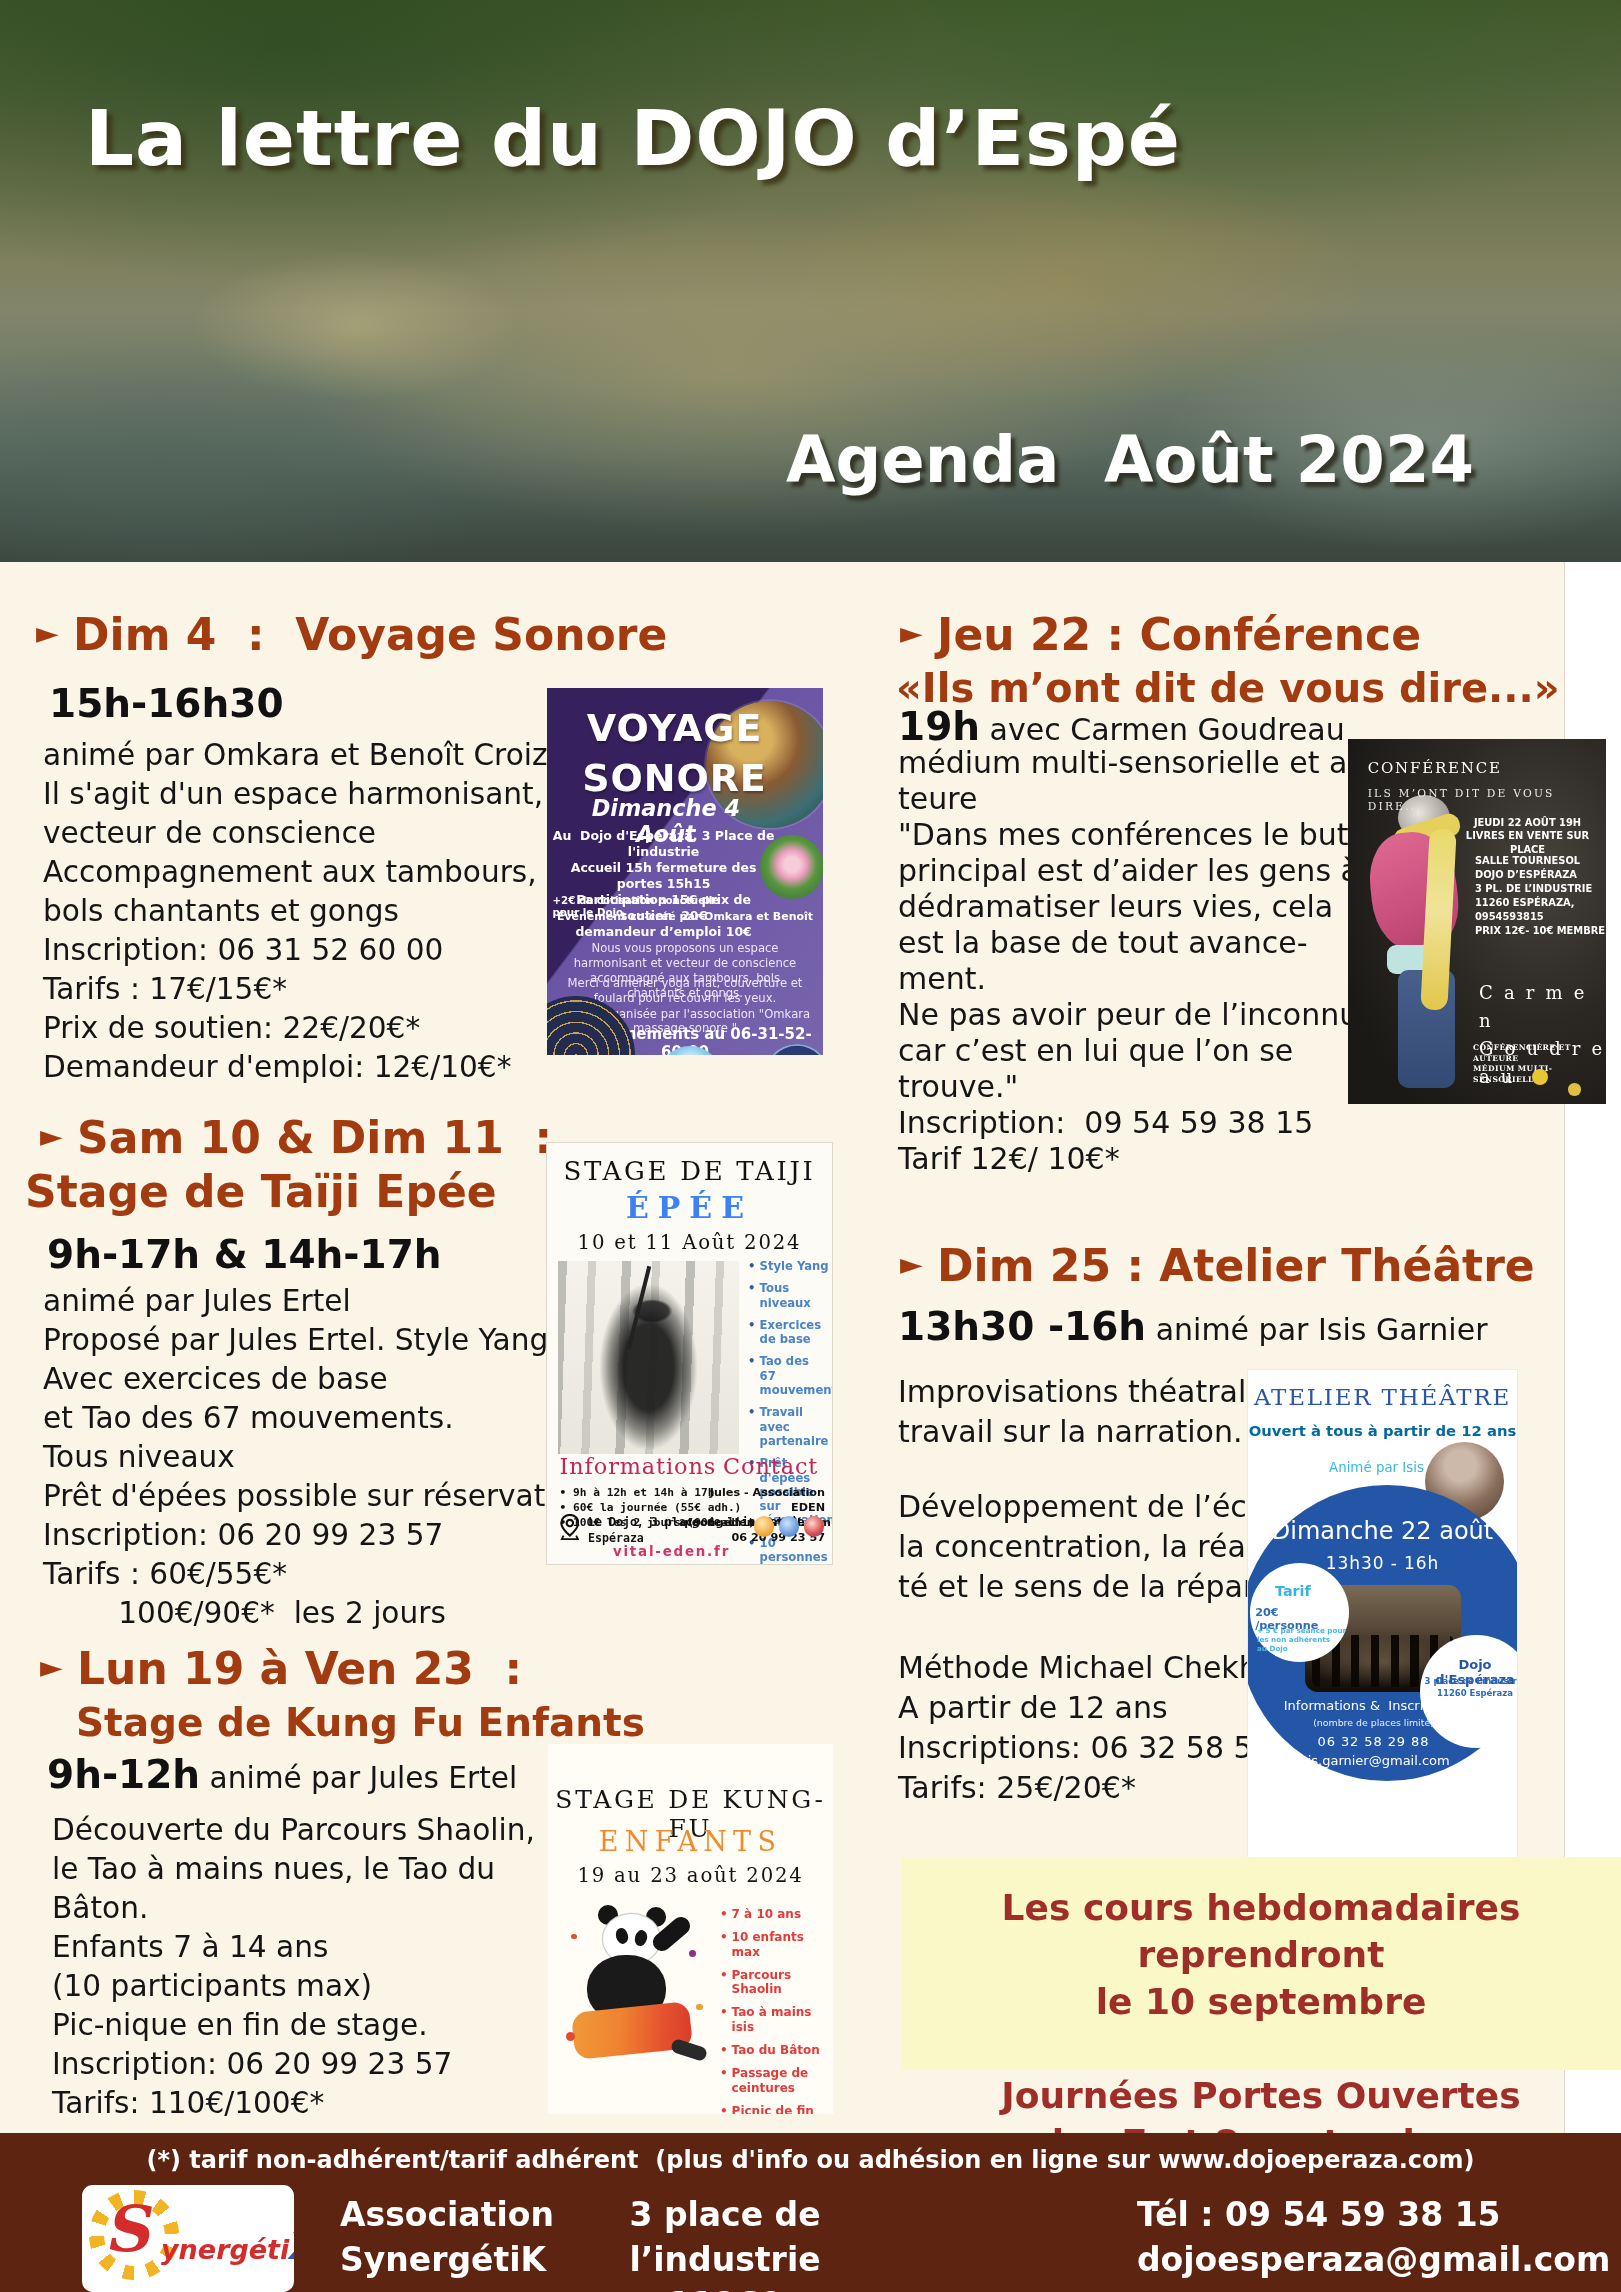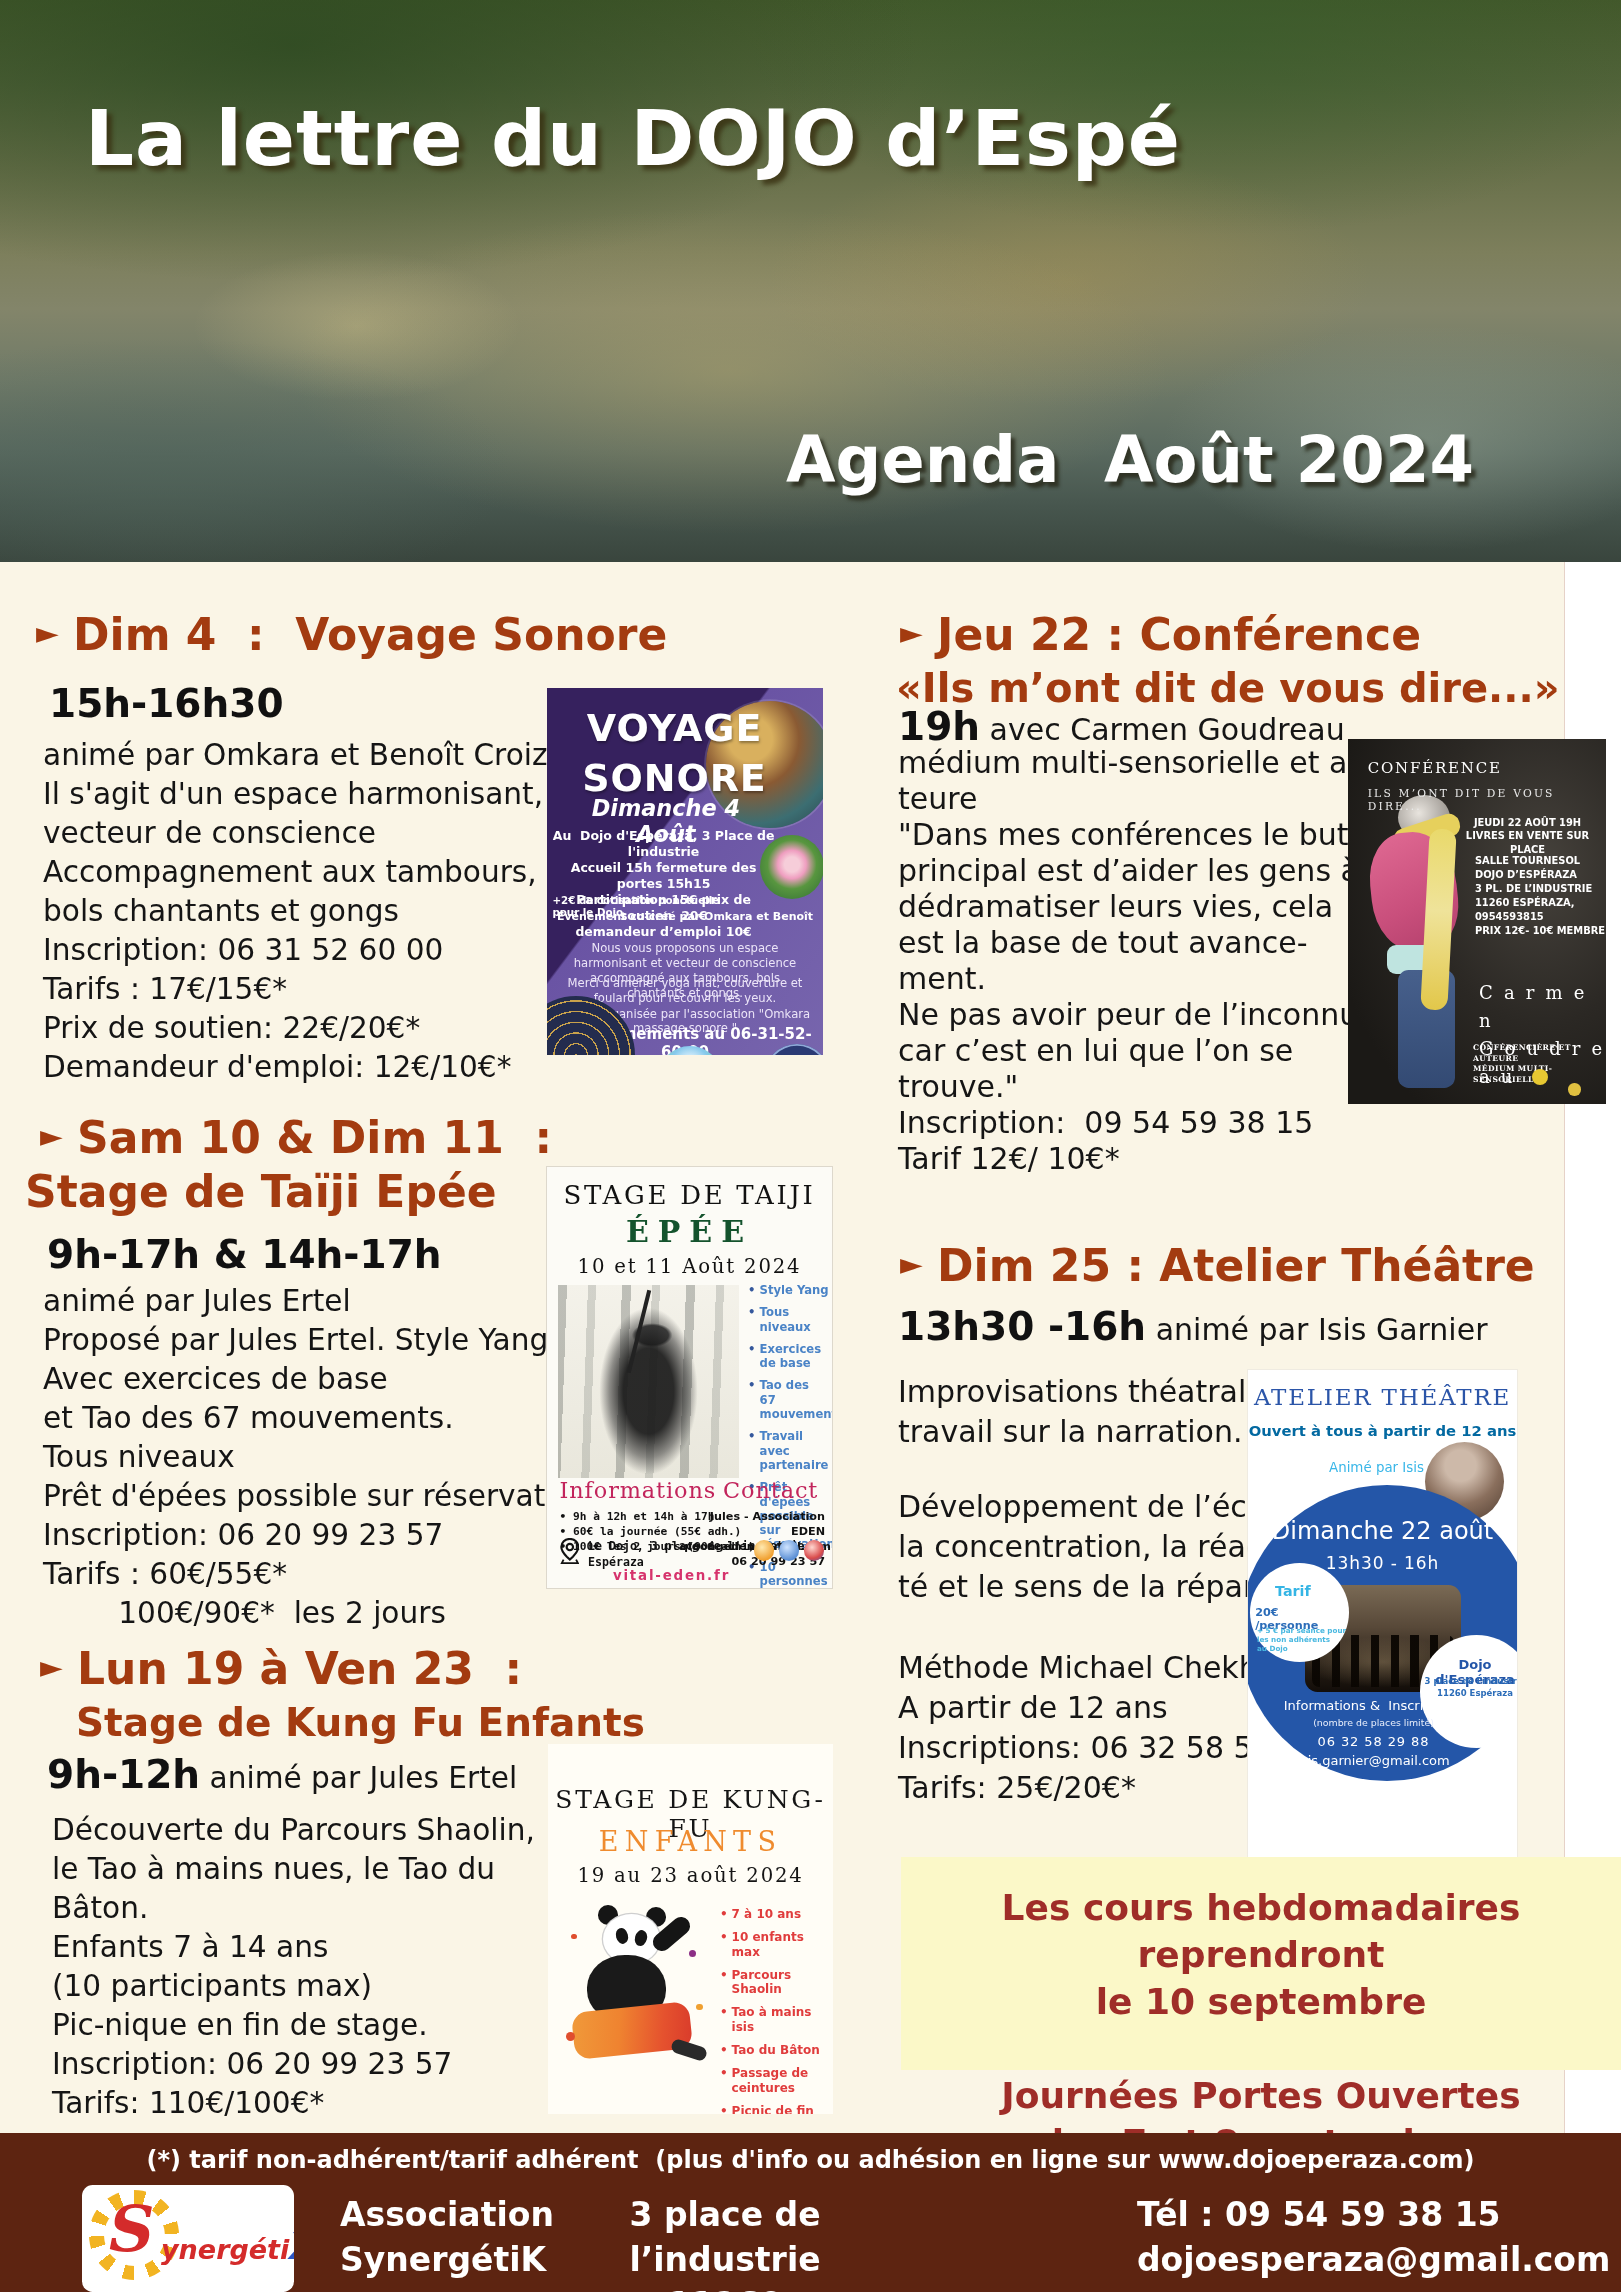--- a/index.html
+++ b/index.html
@@ -72,23 +72,23 @@
     background:repeating-radial-gradient(circle at 50% 50%,#c9a24b 0 1.3px,#232c4e 1.3px 10.7px);}
   #pvAngel{left:111px;top:358px;width:64px;height:64px;border-radius:50%;
     background:radial-gradient(circle at 50% 30%,#eaf6ff 0 10%,#86c9ec 35%,#7cd3a9 60%,#6b5bd0 85%,#4a3ba0 100%);}
   #pvFlower{left:217px;top:356px;width:66px;height:66px;border-radius:50%;background:#2a3a74;
     box-shadow:inset 0 0 0 1.8px #8fa8d8;}
   #pvFlower::after{content:"";position:absolute;left:23px;top:16px;width:19.7px;height:34px;background:#5fe0e6;
     clip-path:polygon(50% 0,100% 50%,50% 100%,0 50%);}
 
   
   #pTaiji{left:546px;top:1142px;width:285px;height:421px;background:#fcfbf6;border:0.9px solid #ddd8cc;
-    color:#111;z-index:2;overflow:hidden;margin-top:24px;}
+    color:#111;z-index:2;overflow:hidden;}
   #ptT{left:0;right:0;top:12.5px;text-align:center;font-size:26px;letter-spacing:2.7px;}
-  #ptE{left:0;right:0;top:47px;text-align:center;font-size:30px;font-weight:bold;letter-spacing:9px;color:#14532d;}
+  #ptE{left:0;right:0;top:47px;text-align:center;font-size:30px;font-weight:bold;letter-spacing:9px;color:#3b82f6;}
   #ptD{left:0;right:0;top:88px;text-align:center;font-size:19.7px;letter-spacing:1.8px;}
   #ptInk{left:10.7px;top:118px;width:181px;height:193px;
     background:
       radial-gradient(63px 107px at 50% 55%,rgba(25,25,25,.92) 0 40%,rgba(60,60,60,.55) 62%,transparent 78%),
       radial-gradient(27px 16px at 52% 26%,rgba(30,30,30,.9) 0 60%,transparent 75%),
       repeating-linear-gradient(92deg,rgba(90,95,90,.35) 0 9px,rgba(255,255,255,0) 9px 30px,rgba(120,125,118,.28) 30px 38px,rgba(255,255,255,0) 38px 64px),
       linear-gradient(180deg,#f4f2ea,#e9e7dc);}
   #ptInk::after{content:"";position:absolute;left:79px;top:3.6px;width:3.6px;height:85px;background:#222;transform:rotate(14deg);}
   ul{margin:0;padding:0;}
   #ptBullets{left:201px;top:116px;width:81px;}

